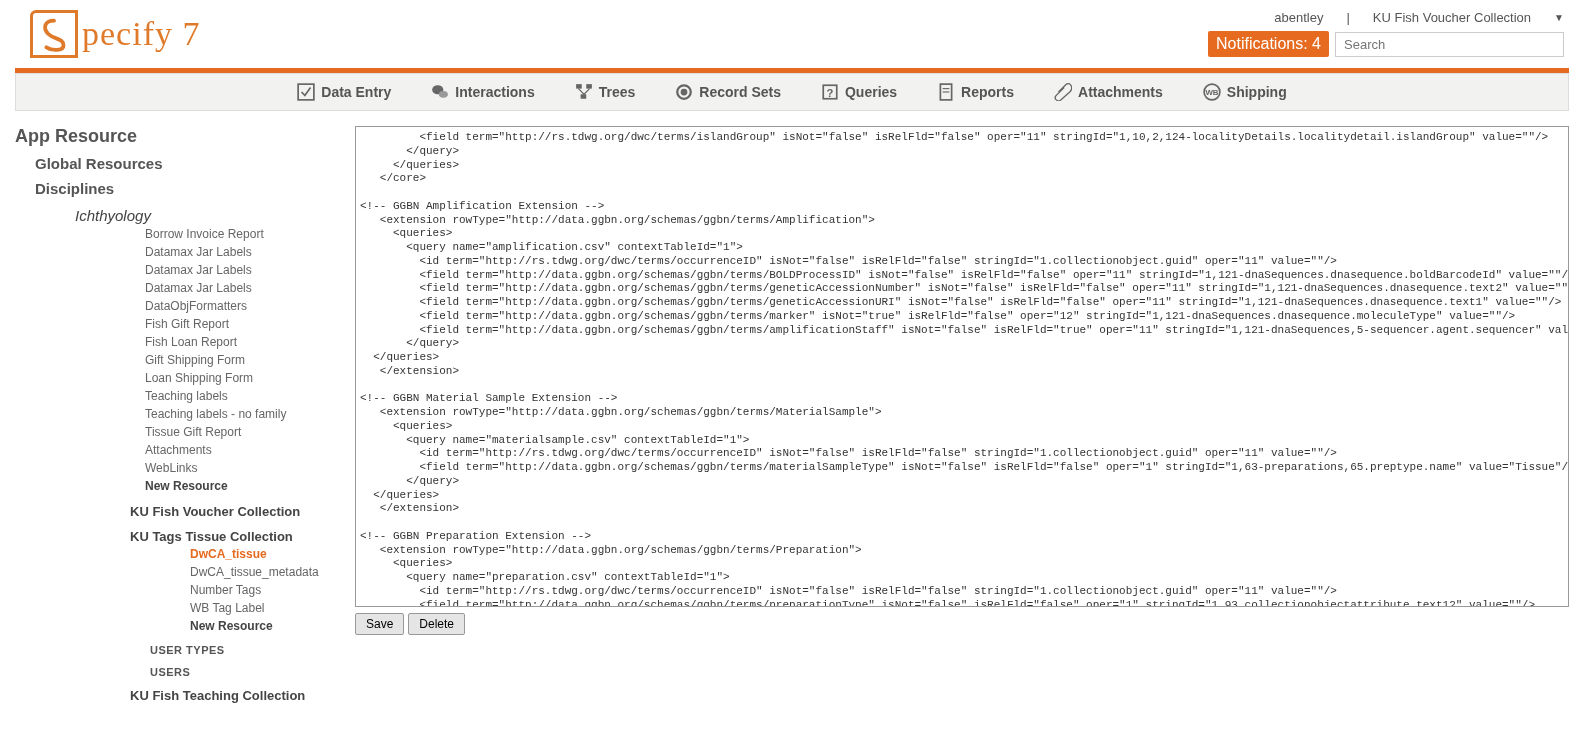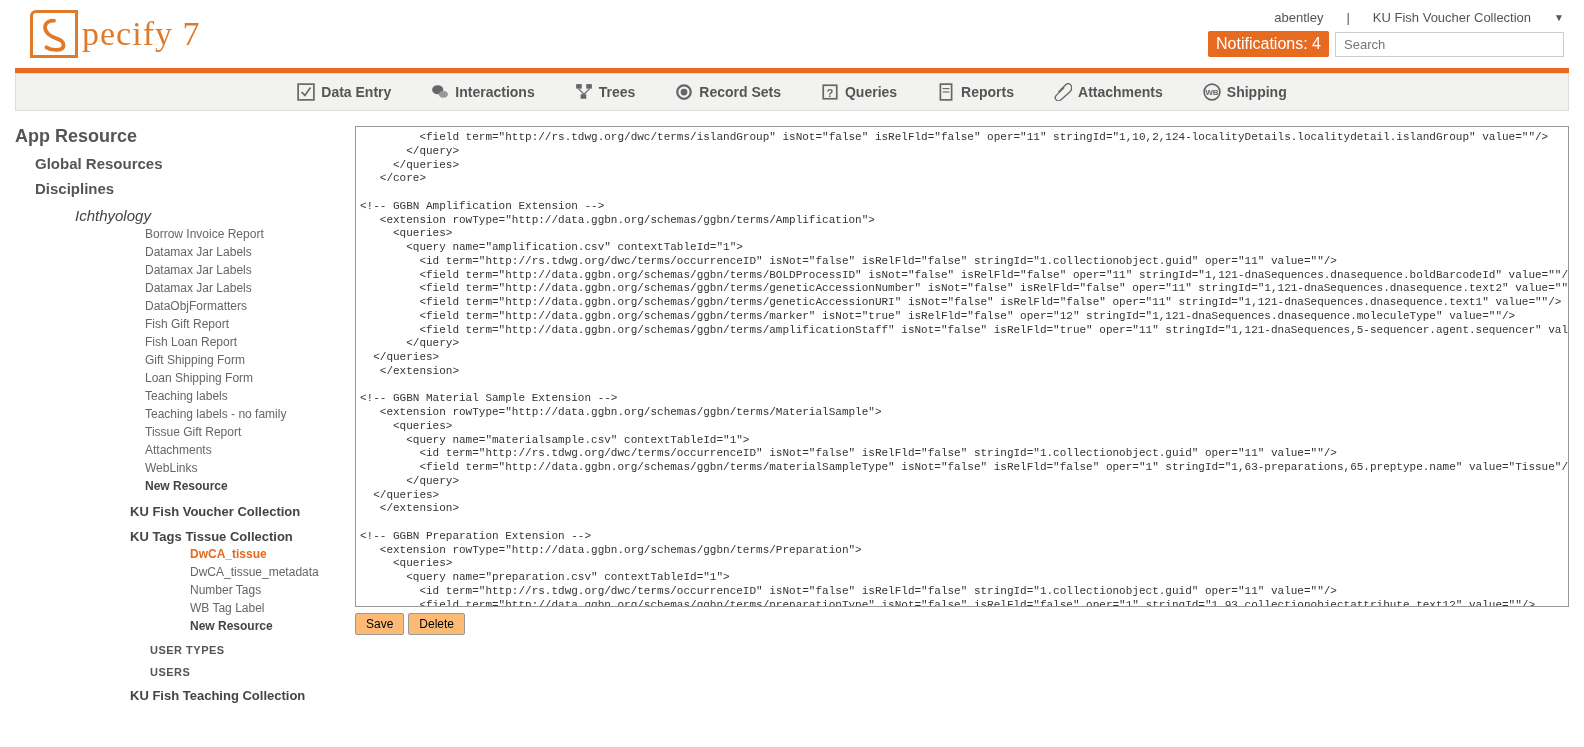--- a/index.html
+++ b/index.html
@@ -31,21 +31,21 @@
 .sidebar .lvl3 { margin-left: 115px; margin-top: 10px; font-size: 13px; color: #444; font-weight: bold; cursor:pointer;}
 .sidebar .lvl3.sub { margin-left: 135px; font-weight: bold; font-size: 11px; letter-spacing: 0.5px; color:#555;}
 .sidebar .leaf { margin-left: 130px; margin-top: 2px; font-size: 12px; color: #666; font-weight: normal; cursor:pointer; padding: 1px 0;}
 .sidebar .leaf.lvl4 { margin-left: 175px; }
 .sidebar .leaf.bold { font-weight: bold; color:#444;}
 .sidebar .leaf.active { color: #e66a1f; font-weight: bold; }
 
 .content { flex: 1; display:flex; flex-direction:column; gap:6px; }
 .code-area { width: 100%; height: 481px; border: 1px solid #999; padding: 4px; font-family: 'Courier New', monospace; font-size: 11px; line-height: 1.25; color: #333; overflow: auto; white-space: pre; resize:none; background:#fff;}
 .btn-row { display: flex; gap: 4px; }
-.btn { padding: 3px 10px; border: 1px solid #999; background: #fdba74; font-size: 12px; cursor: pointer; border-radius:2px;}
+.btn { padding: 3px 10px; border: 1px solid #999; background: #e5e5e5; font-size: 12px; cursor: pointer; border-radius:2px;}
 </style>
 </head>
 <body>
 
 <div class="top-bar">
   <div class="logo">
     <div class="logo-mark">
       <svg viewBox="0 0 40 40">
           <path d="M20 6 C10 6 8 14 14 20 C20 26 30 24 30 32 C30 38 18 38 12 34" stroke="#e07a2b" stroke-width="4" fill="none" stroke-linecap="round"></path>
         </svg>

